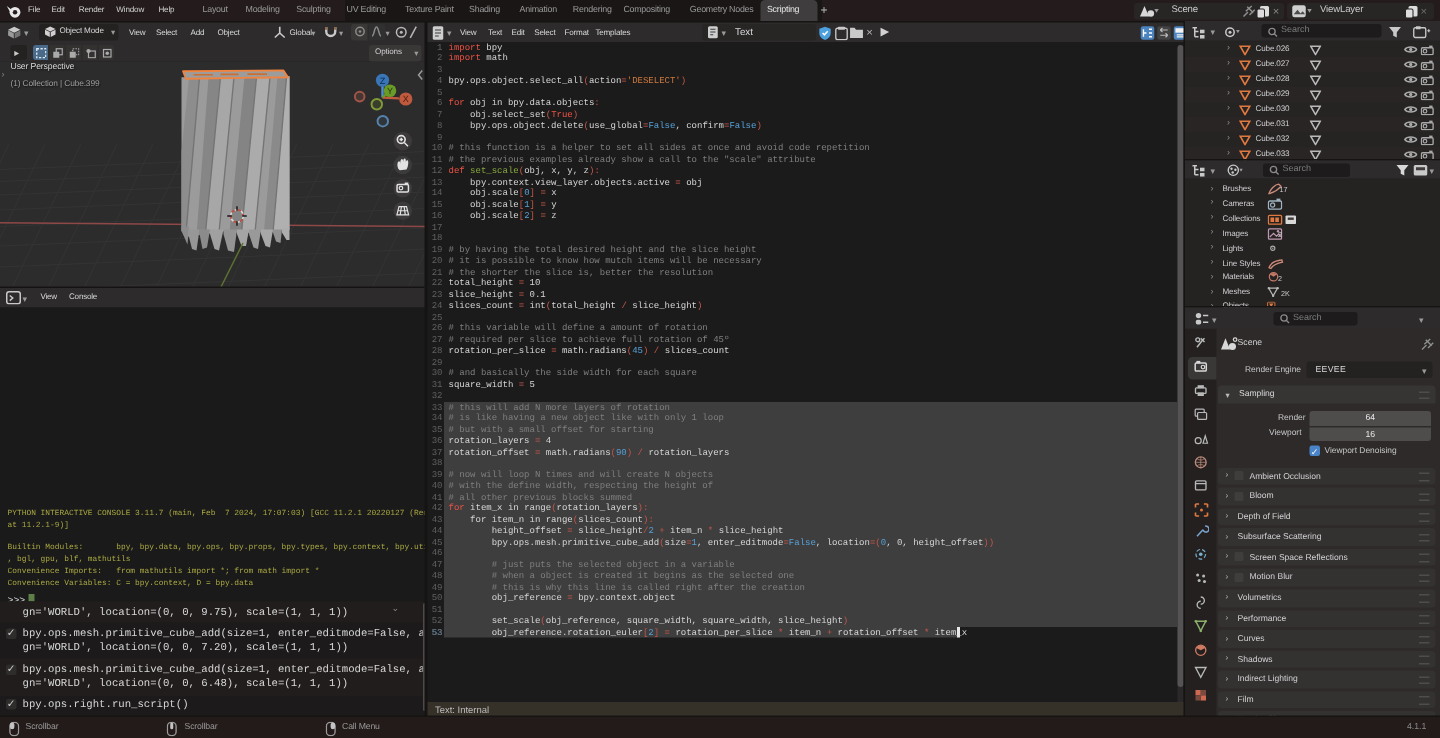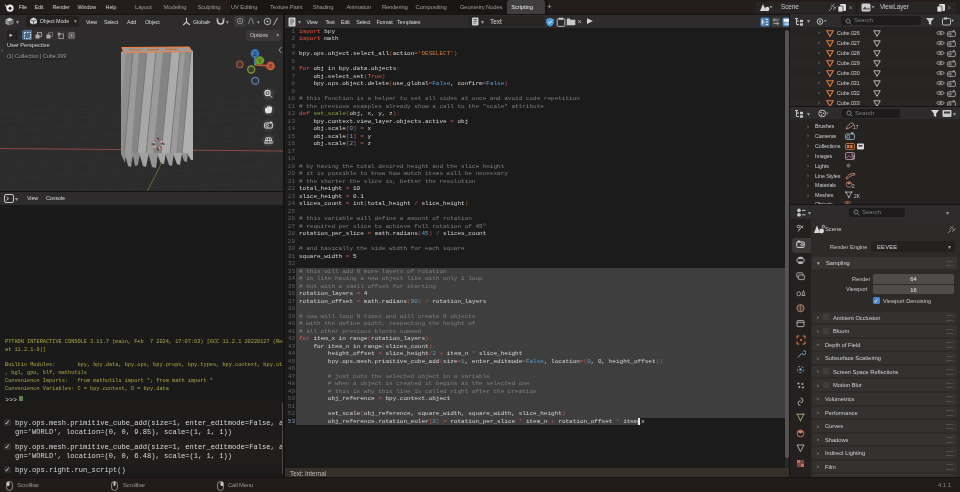--- a/index.html
+++ b/index.html
@@ -364,24 +364,28 @@
     <span class="conline" style="top:133.5px">PYTHON INTERACTIVE CONSOLE 3.11.7 (main, Feb  7 2024, 17:07:03) [GCC 11.2.1 20220127 (Red H</span>
     <span class="conline" style="top:141.5px">at 11.2.1-9)]</span>
     <span class="conline" style="top:157px">Builtin Modules:       bpy, bpy.data, bpy.ops, bpy.props, bpy.types, bpy.context, bpy.utils</span>
     <span class="conline" style="top:165px">, bgl, gpu, blf, mathutils</span>
     <span class="conline" style="top:173px">Convenience Imports:   from mathutils import *; from math import *</span>
     <span class="conline" style="top:181px">Convenience Variables: C = bpy.context, D = bpy.data</span>
     <span class="conline" style="top:191.5px;color:#d9d9d9;font-size:6.6px;">&gt;&gt;&gt; </span>
     <div class="abs" style="left:19px;top:190.5px;width:4px;height:8px;background:#5d8049;"></div>
   </div>
   <div class="abs" id="logZone">
+    <div class="logrow" style="top:0;height:13.5px;background:#221d1d;">
+      <span class="logtxt" style="top:3.5px">gn='WORLD', location=(0, 0, 9.75), scale=(1, 1, 1))</span>
+      <span class="abs" style="right:18px;top:0px;color:#8a8a8a;font-size:6px;">⌄</span>
+    </div>
     <div class="logrow" style="top:13.5px;height:24.5px;background:#1c1a1a;">
       <span class="chk" style="top:4px">✓</span>
       <span class="logtxt" style="top:4px">bpy.ops.mesh.primitive_cube_add(size=1, enter_editmode=False, ali</span>
-      <span class="logtxt" style="top:13px">gn='WORLD', location=(0, 0, 9.85), scale=(1, 1, 1))</span>
+      <span class="logtxt" style="top:13px">gn='WORLD', location=(0, 0, 7.20), scale=(1, 1, 1))</span>
     </div>
     <div class="logrow" style="top:38px;height:24.5px;background:#221d1d;">
       <span class="chk" style="top:4px">✓</span>
       <span class="logtxt" style="top:4px">bpy.ops.mesh.primitive_cube_add(size=1, enter_editmode=False, ali</span>
       <span class="logtxt" style="top:13px">gn='WORLD', location=(0, 0, 6.48), scale=(1, 1, 1))</span>
     </div>
     <div class="logrow" style="top:62.5px;height:12px;background:#1c1a1a;">
       <span class="chk" style="top:2.5px">✓</span>
       <span class="logtxt" style="top:2.5px">bpy.ops.right.run_script()</span>
     </div>

